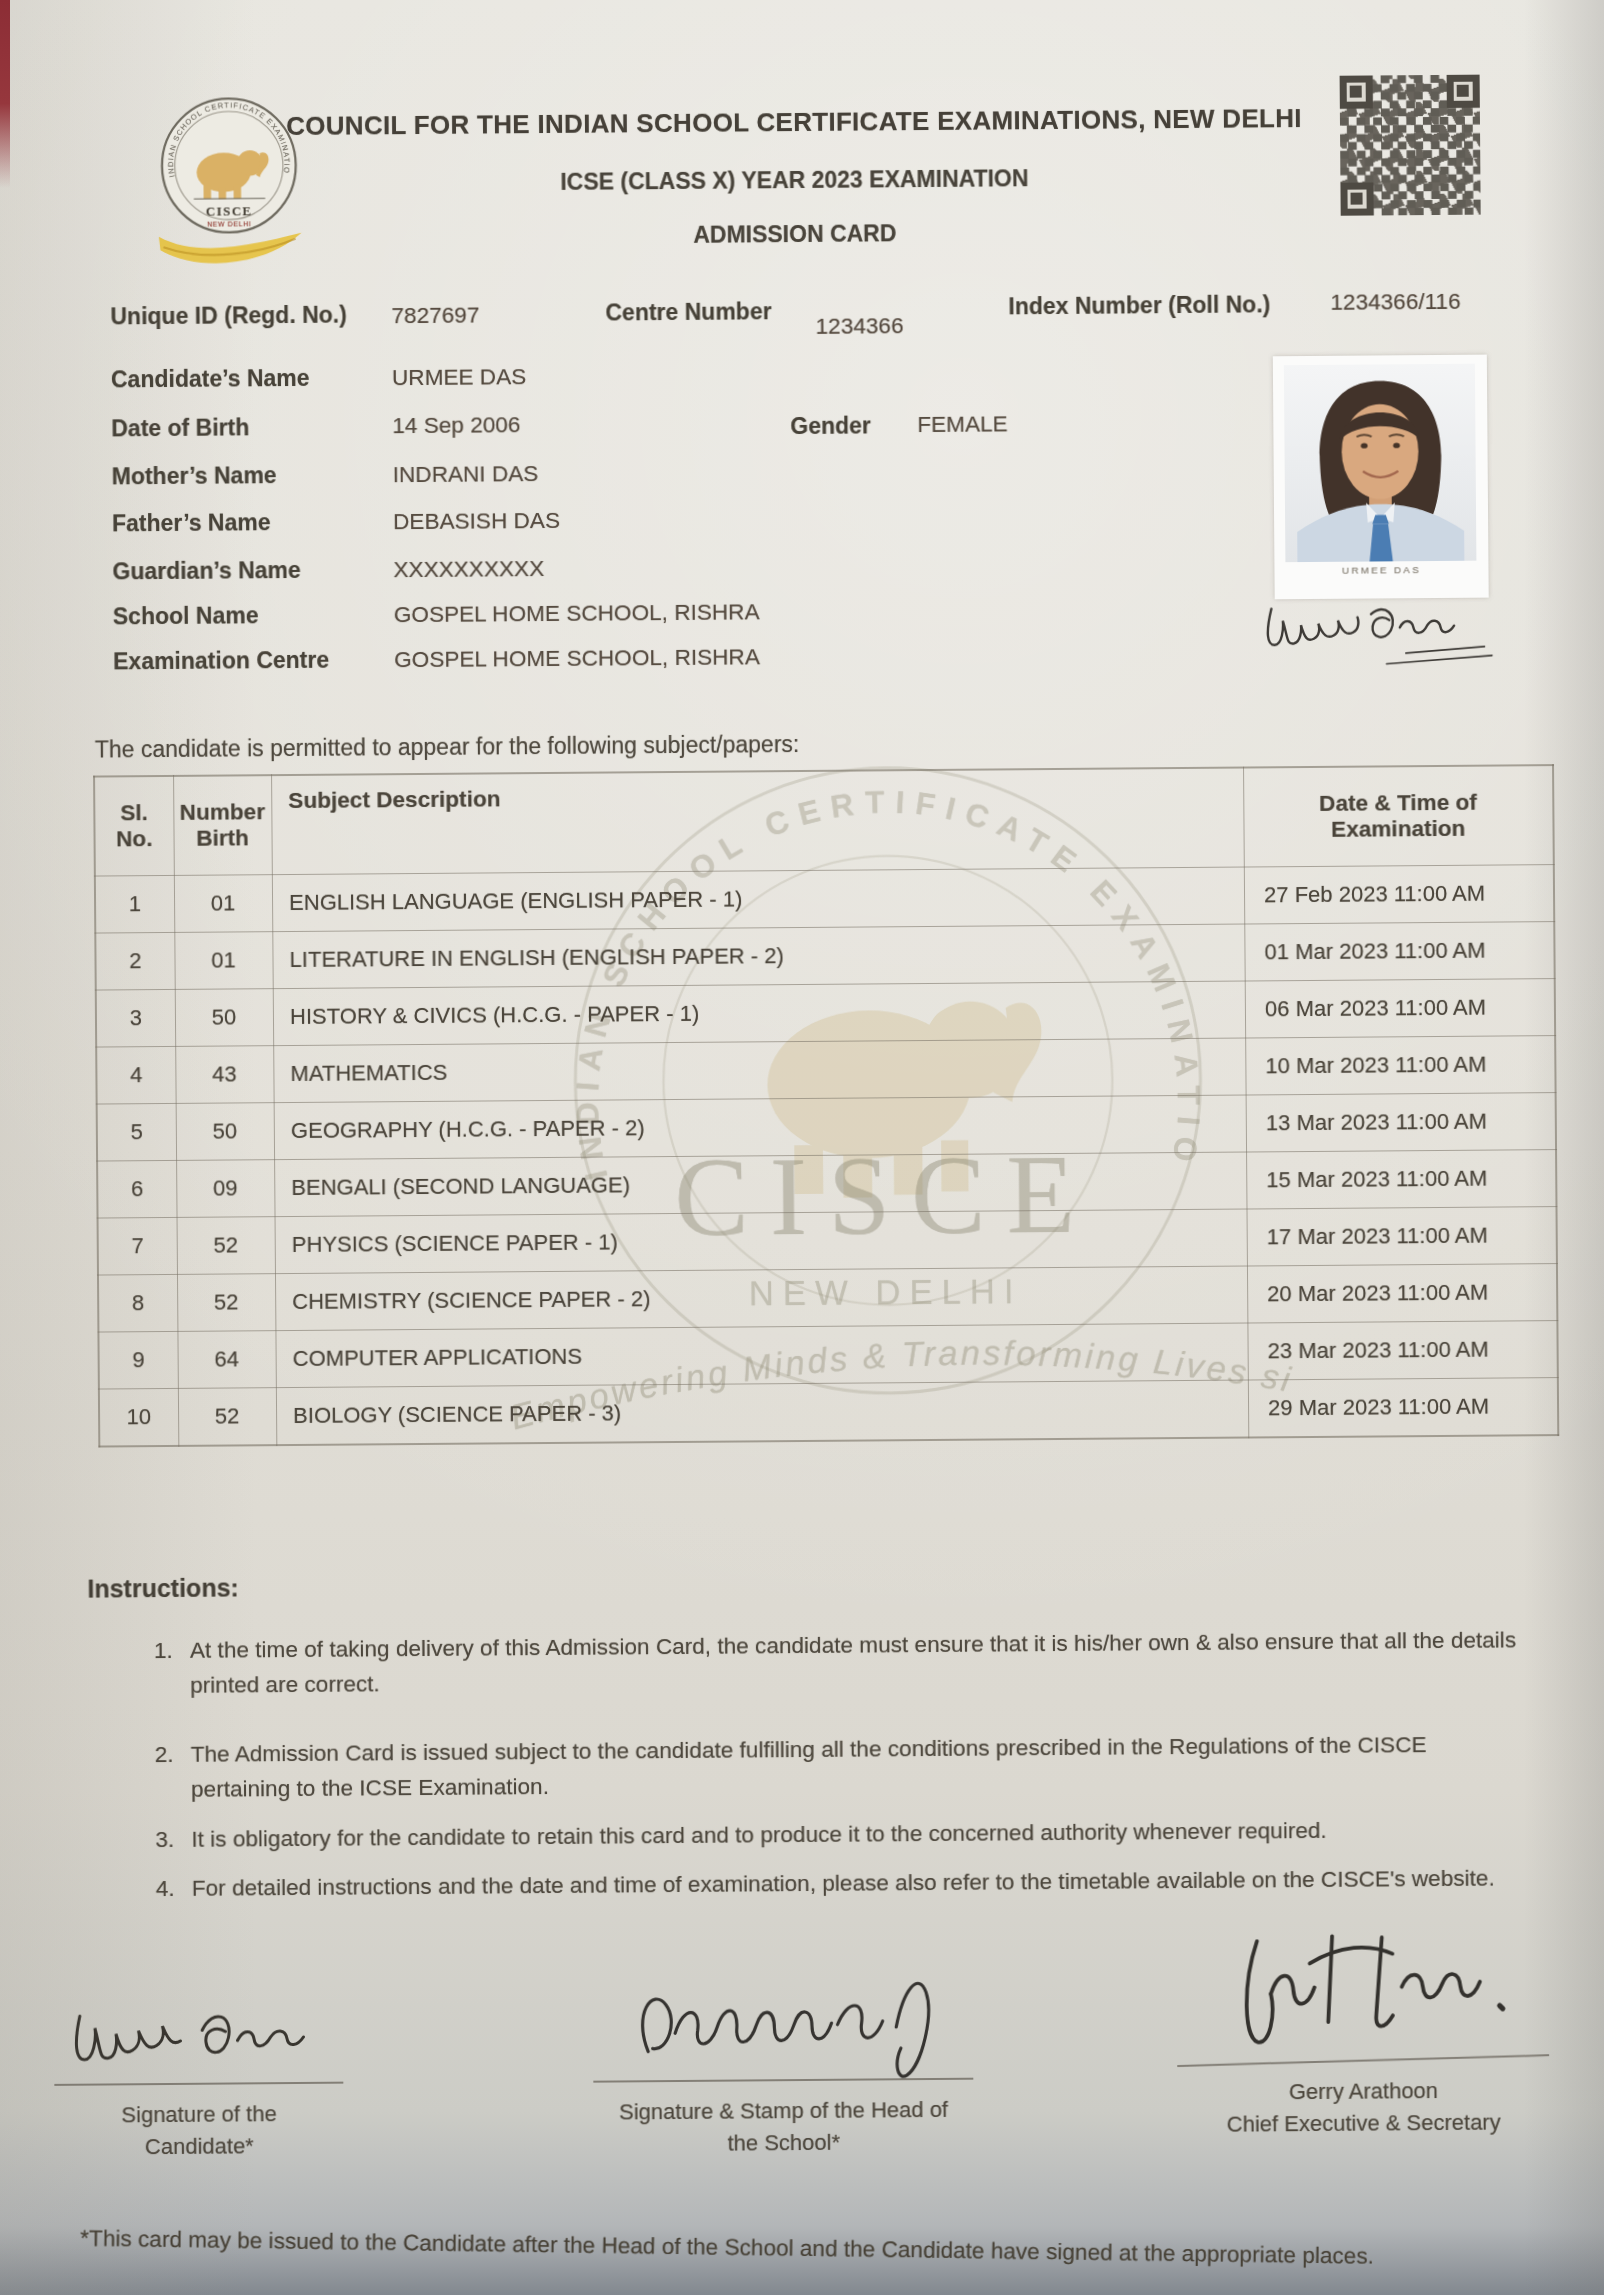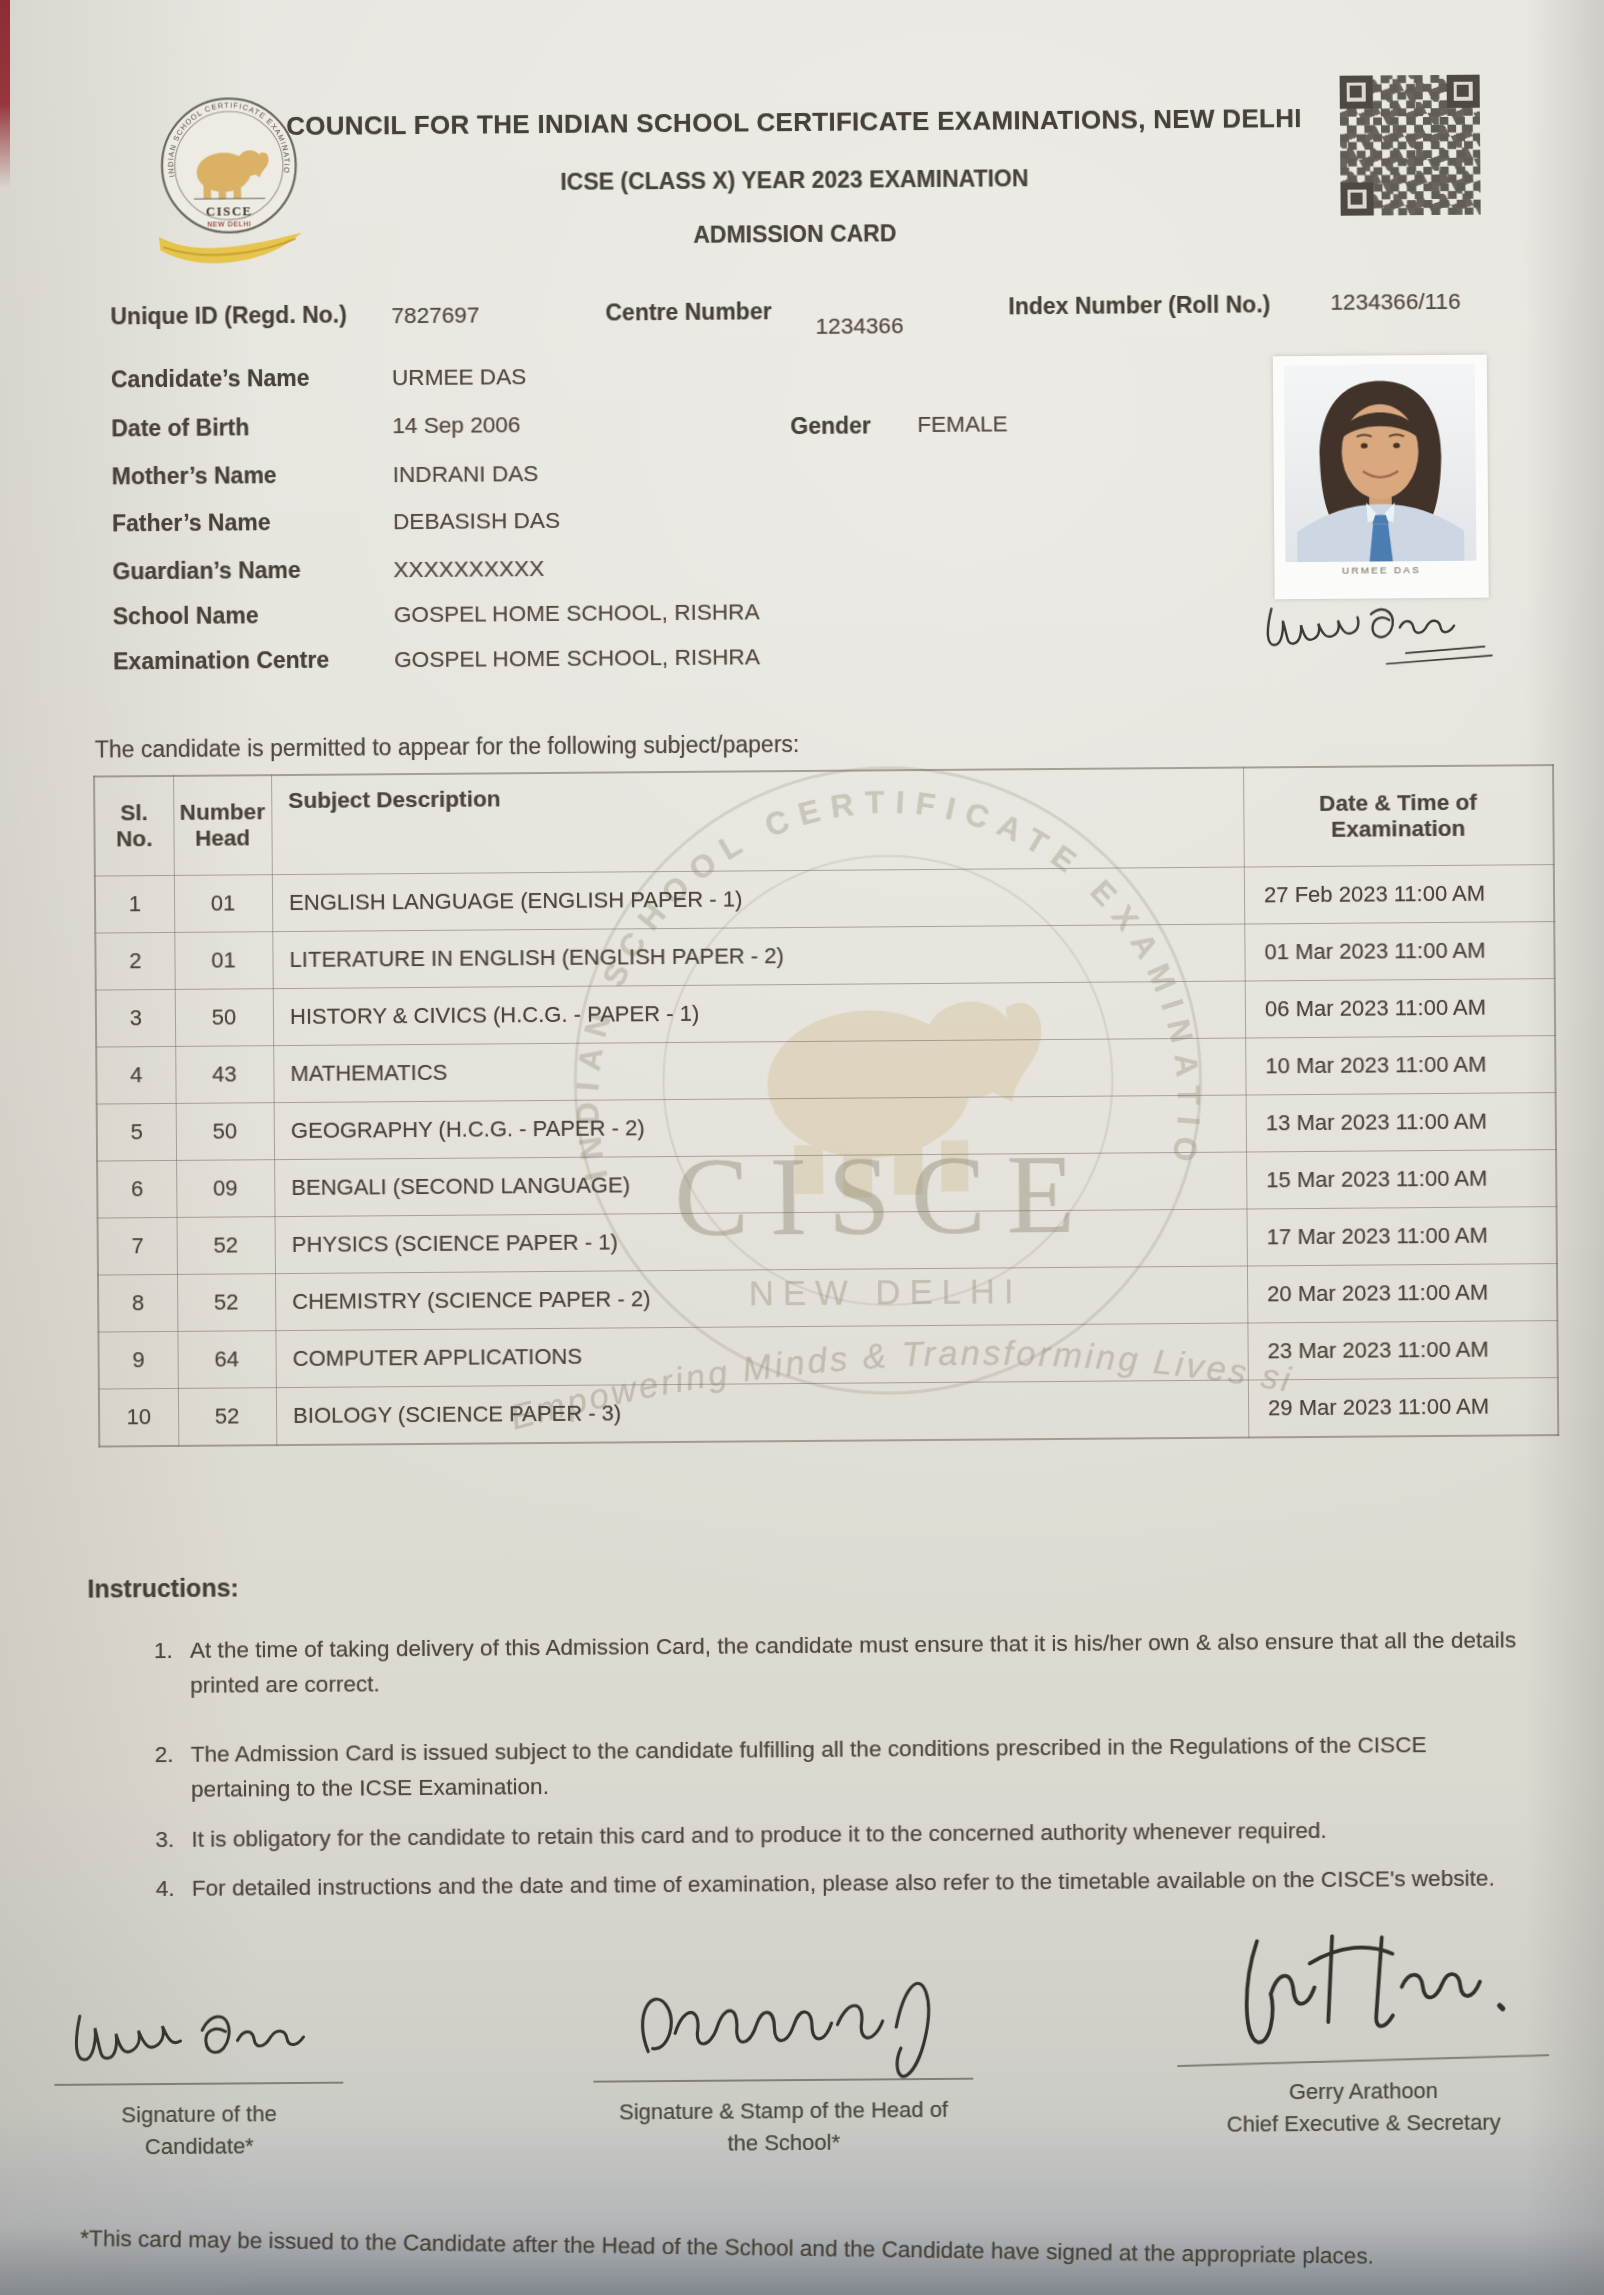--- a/index.html
+++ b/index.html
@@ -213,21 +213,21 @@
           <col style="width:310px">
         </colgroup>
       <thead>
         <tr>
           <th class="c">
             <div>Sl.</div>
               <div>No.</div>
             </th>
           <th class="c">
             <div>Number</div>
-              <div>Head</div>
+              <div>Birth</div>
             </th>
           <th class="desc-h" style="vertical-align:top;padding-top:12px;">Subject Description</th>
           <th class="c">
             <div>Date &amp; Time of</div>
               <div>Examination</div>
             </th>
         </tr>
       </thead>
       <tbody>
         <tr>

